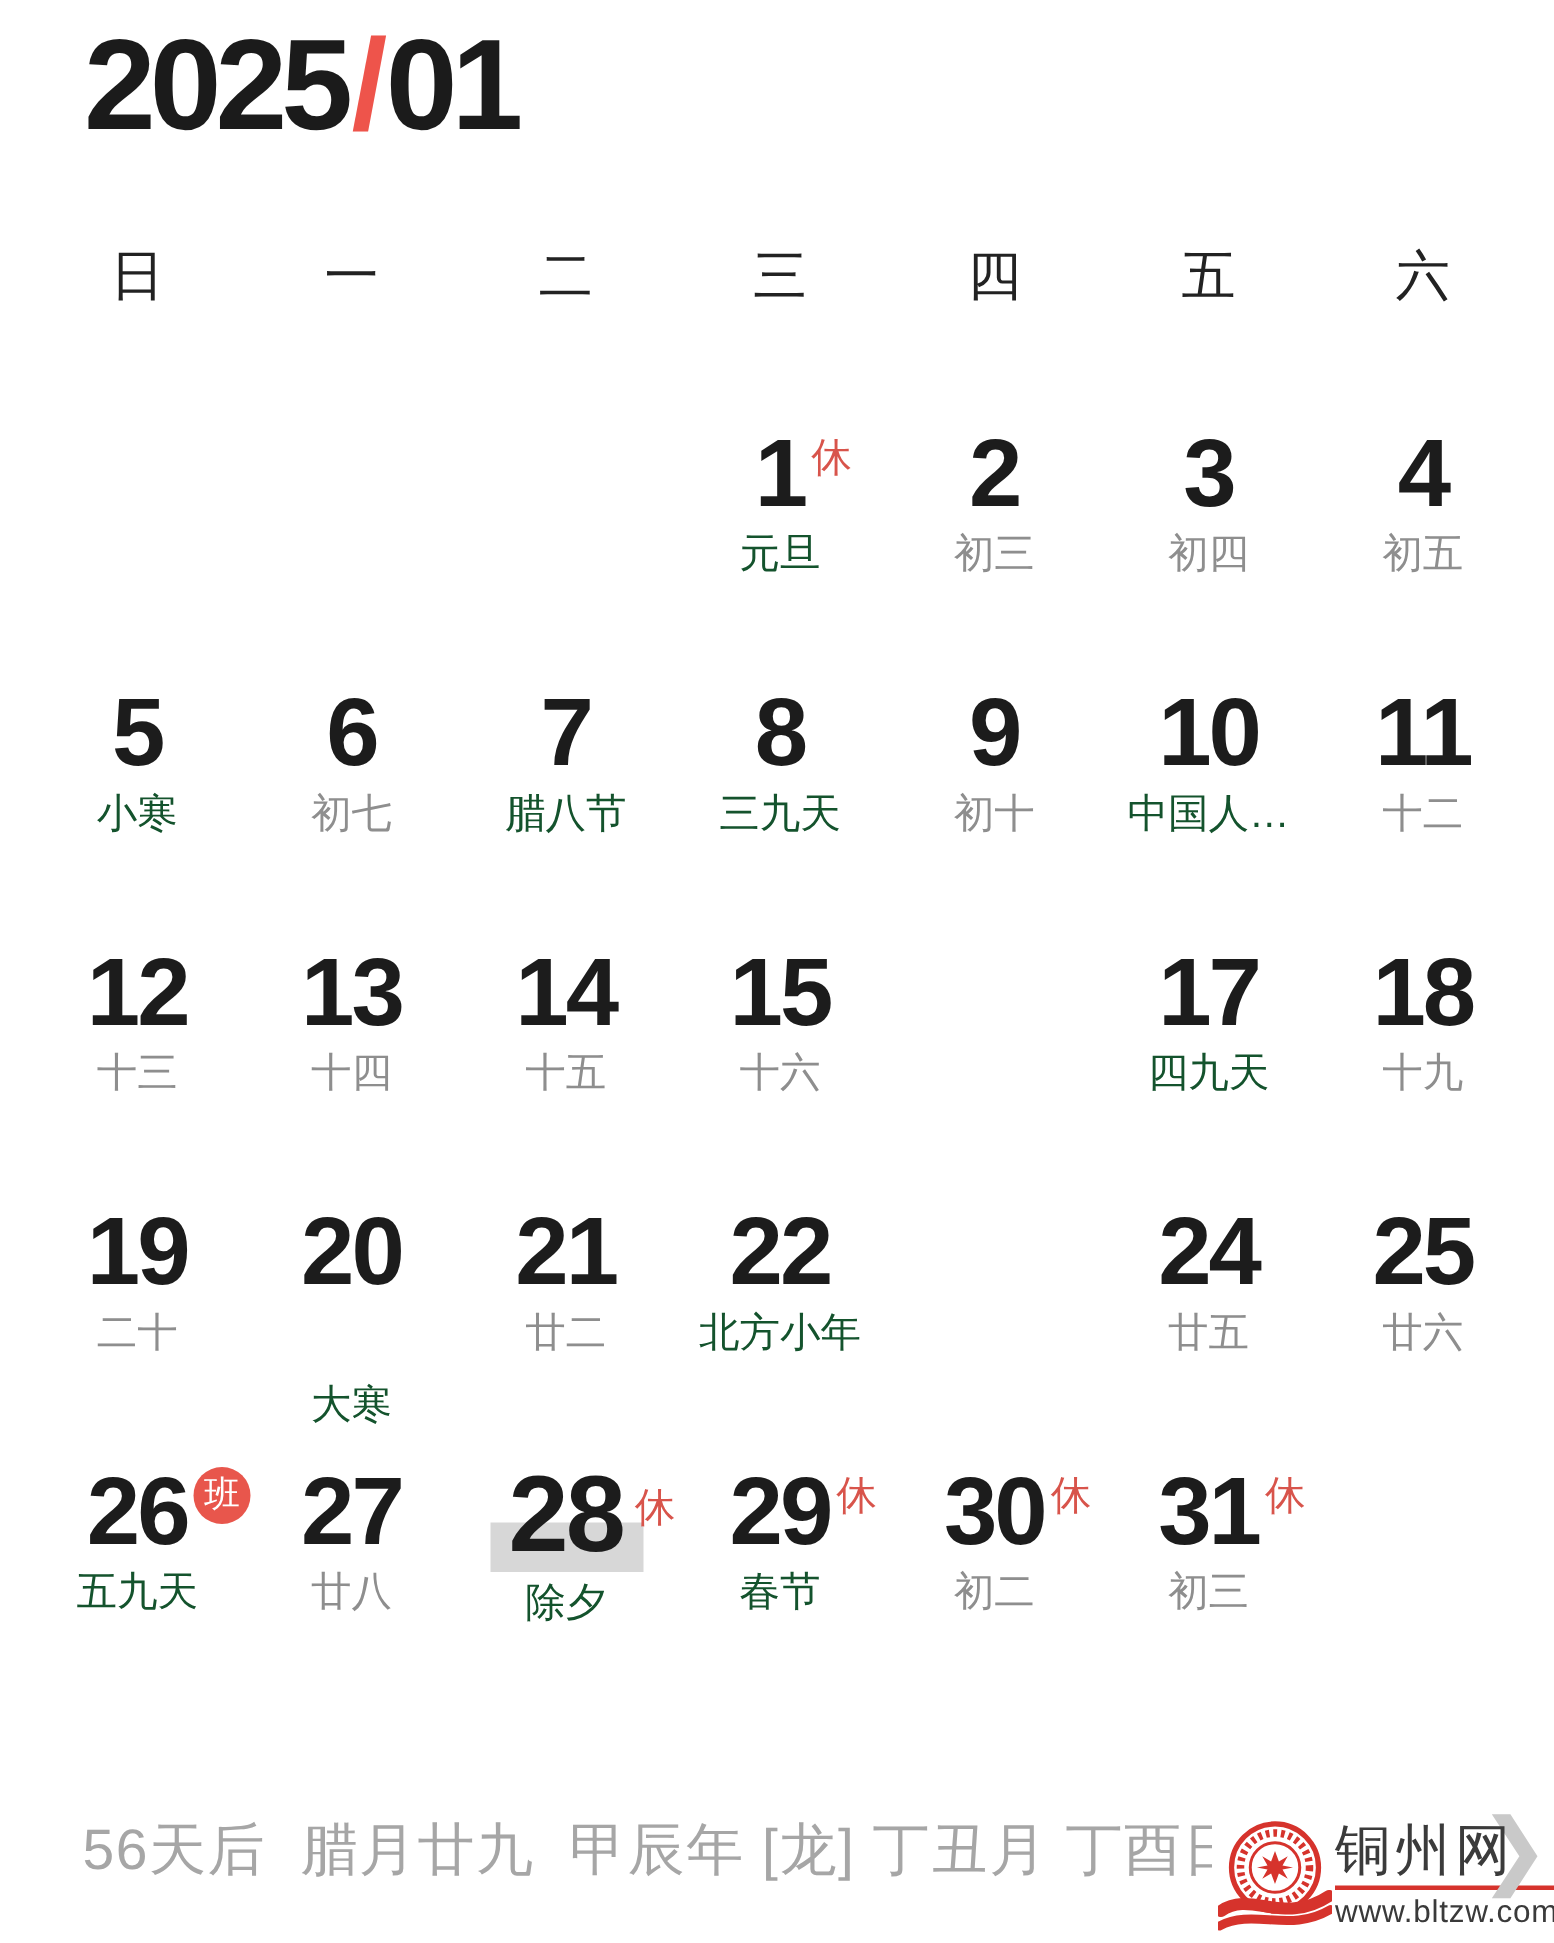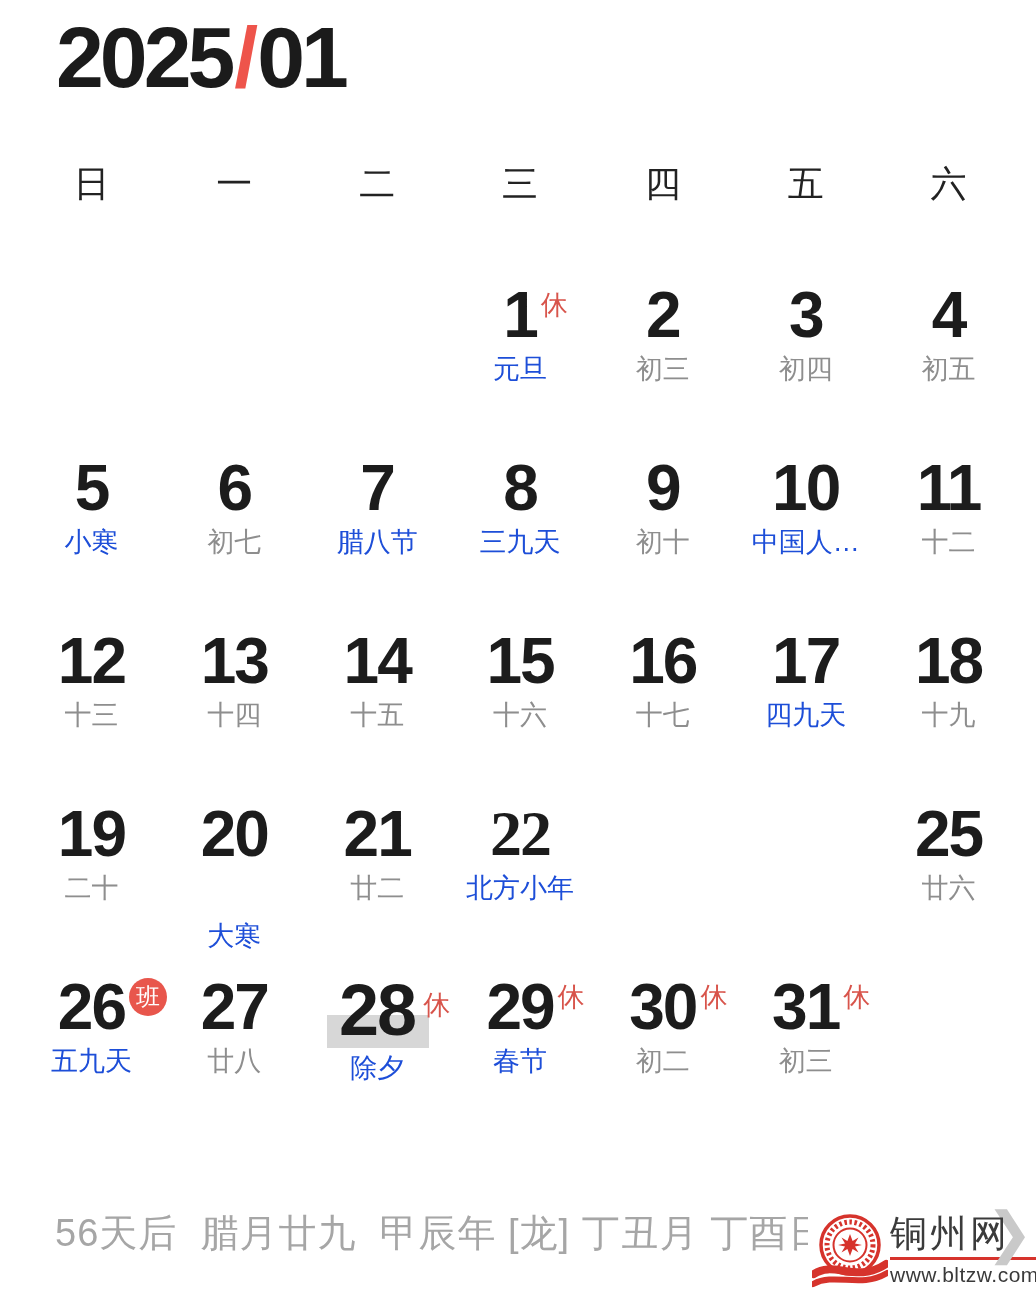--- a/index.html
+++ b/index.html
@@ -47,21 +47,21 @@
     font-size:27px;color:#d8544b;font-weight:400;white-space:nowrap;line-height:1;
   }
   .selected .badge-text{top:12px;left:calc(100% + 8px);}
   .badge-circle{
     position:absolute;left:calc(100% + 4px);top:-2px;
     width:38px;height:38px;border-radius:50%;background:#e8564c;
     color:#fff;font-size:24px;line-height:38px;text-align:center;font-weight:400;
   }
   .lunar{margin-top:13px;font-size:27px;white-space:nowrap;line-height:1.1;}
   .lunar-gray{color:#8e8e8e;}
-  .lunar-dark{color:#1d4ed8;}
+  .lunar-dark{color:#14532d;}
 
   
   .footer{
     position:absolute;left:55px;top:1208px;z-index:1;
     font-size:38px;color:#a6a6a6;white-space:pre;letter-spacing:1px;
   }
 
   
   .watermark{
     position:absolute;right:0;bottom:5px;width:228px;height:78px;
@@ -151,47 +151,47 @@
         <div class="lunar lunar-gray">十四</div>
       </div>
       <div class="cell" style="grid-area: 3 / 3;">
         <div class="num-wrap"><span class="num">14</span></div>
         <div class="lunar lunar-gray">十五</div>
       </div>
       <div class="cell" style="grid-area: 3 / 4;">
         <div class="num-wrap"><span class="num">15</span></div>
         <div class="lunar lunar-gray">十六</div>
       </div>
-      <div class="cell" style="grid-area: 3 / 5;">
-        <div class="num-wrap"><span class="num">16</span></div>
-        <div class="lunar lunar-gray">十七</div>
-      </div>
       <div class="cell" style="grid-area: 3 / 6;">
         <div class="num-wrap"><span class="num">17</span></div>
         <div class="lunar lunar-dark">四九天</div>
       </div>
       <div class="cell" style="grid-area: 3 / 7;">
         <div class="num-wrap"><span class="num">18</span></div>
         <div class="lunar lunar-gray">十九</div>
       </div>
       <div class="cell" style="grid-area: 4 / 1;">
         <div class="num-wrap"><span class="num">19</span></div>
         <div class="lunar lunar-gray">二十</div>
       </div>
       <div class="cell" style="grid-area: 4 / 2; gap: 48px;">
         <div class="num-wrap"><span class="num">20</span></div>
         <div class="lunar lunar-dark">大寒</div>
       </div>
       <div class="cell" style="grid-area: 4 / 3;">
         <div class="num-wrap"><span class="num">21</span></div>
         <div class="lunar lunar-gray">廿二</div>
       </div>
-      <div class="cell" style="grid-area: 4 / 4; font-family: Liberation Serif, serif;">
+      <div class="cell" style="grid-area: 4 / 4;">
         <div class="num-wrap"><span class="num">22</span></div>
         <div class="lunar lunar-dark">北方小年</div>
+      </div>
+      <div class="cell" style="grid-area: 4 / 6;">
+        <div class="num-wrap"><span class="num">24</span></div>
+        <div class="lunar lunar-gray">廿五</div>
       </div>
       <div class="cell" style="grid-area: 4 / 7;">
         <div class="num-wrap"><span class="num">25</span></div>
         <div class="lunar lunar-gray">廿六</div>
       </div>
       <div class="cell" style="grid-area: 5 / 1;">
         <div class="num-wrap"><span class="num">26</span><span class="badge-circle">班</span></div>
         <div class="lunar lunar-dark">五九天</div>
       </div>
       <div class="cell" style="grid-area: 5 / 2;">

